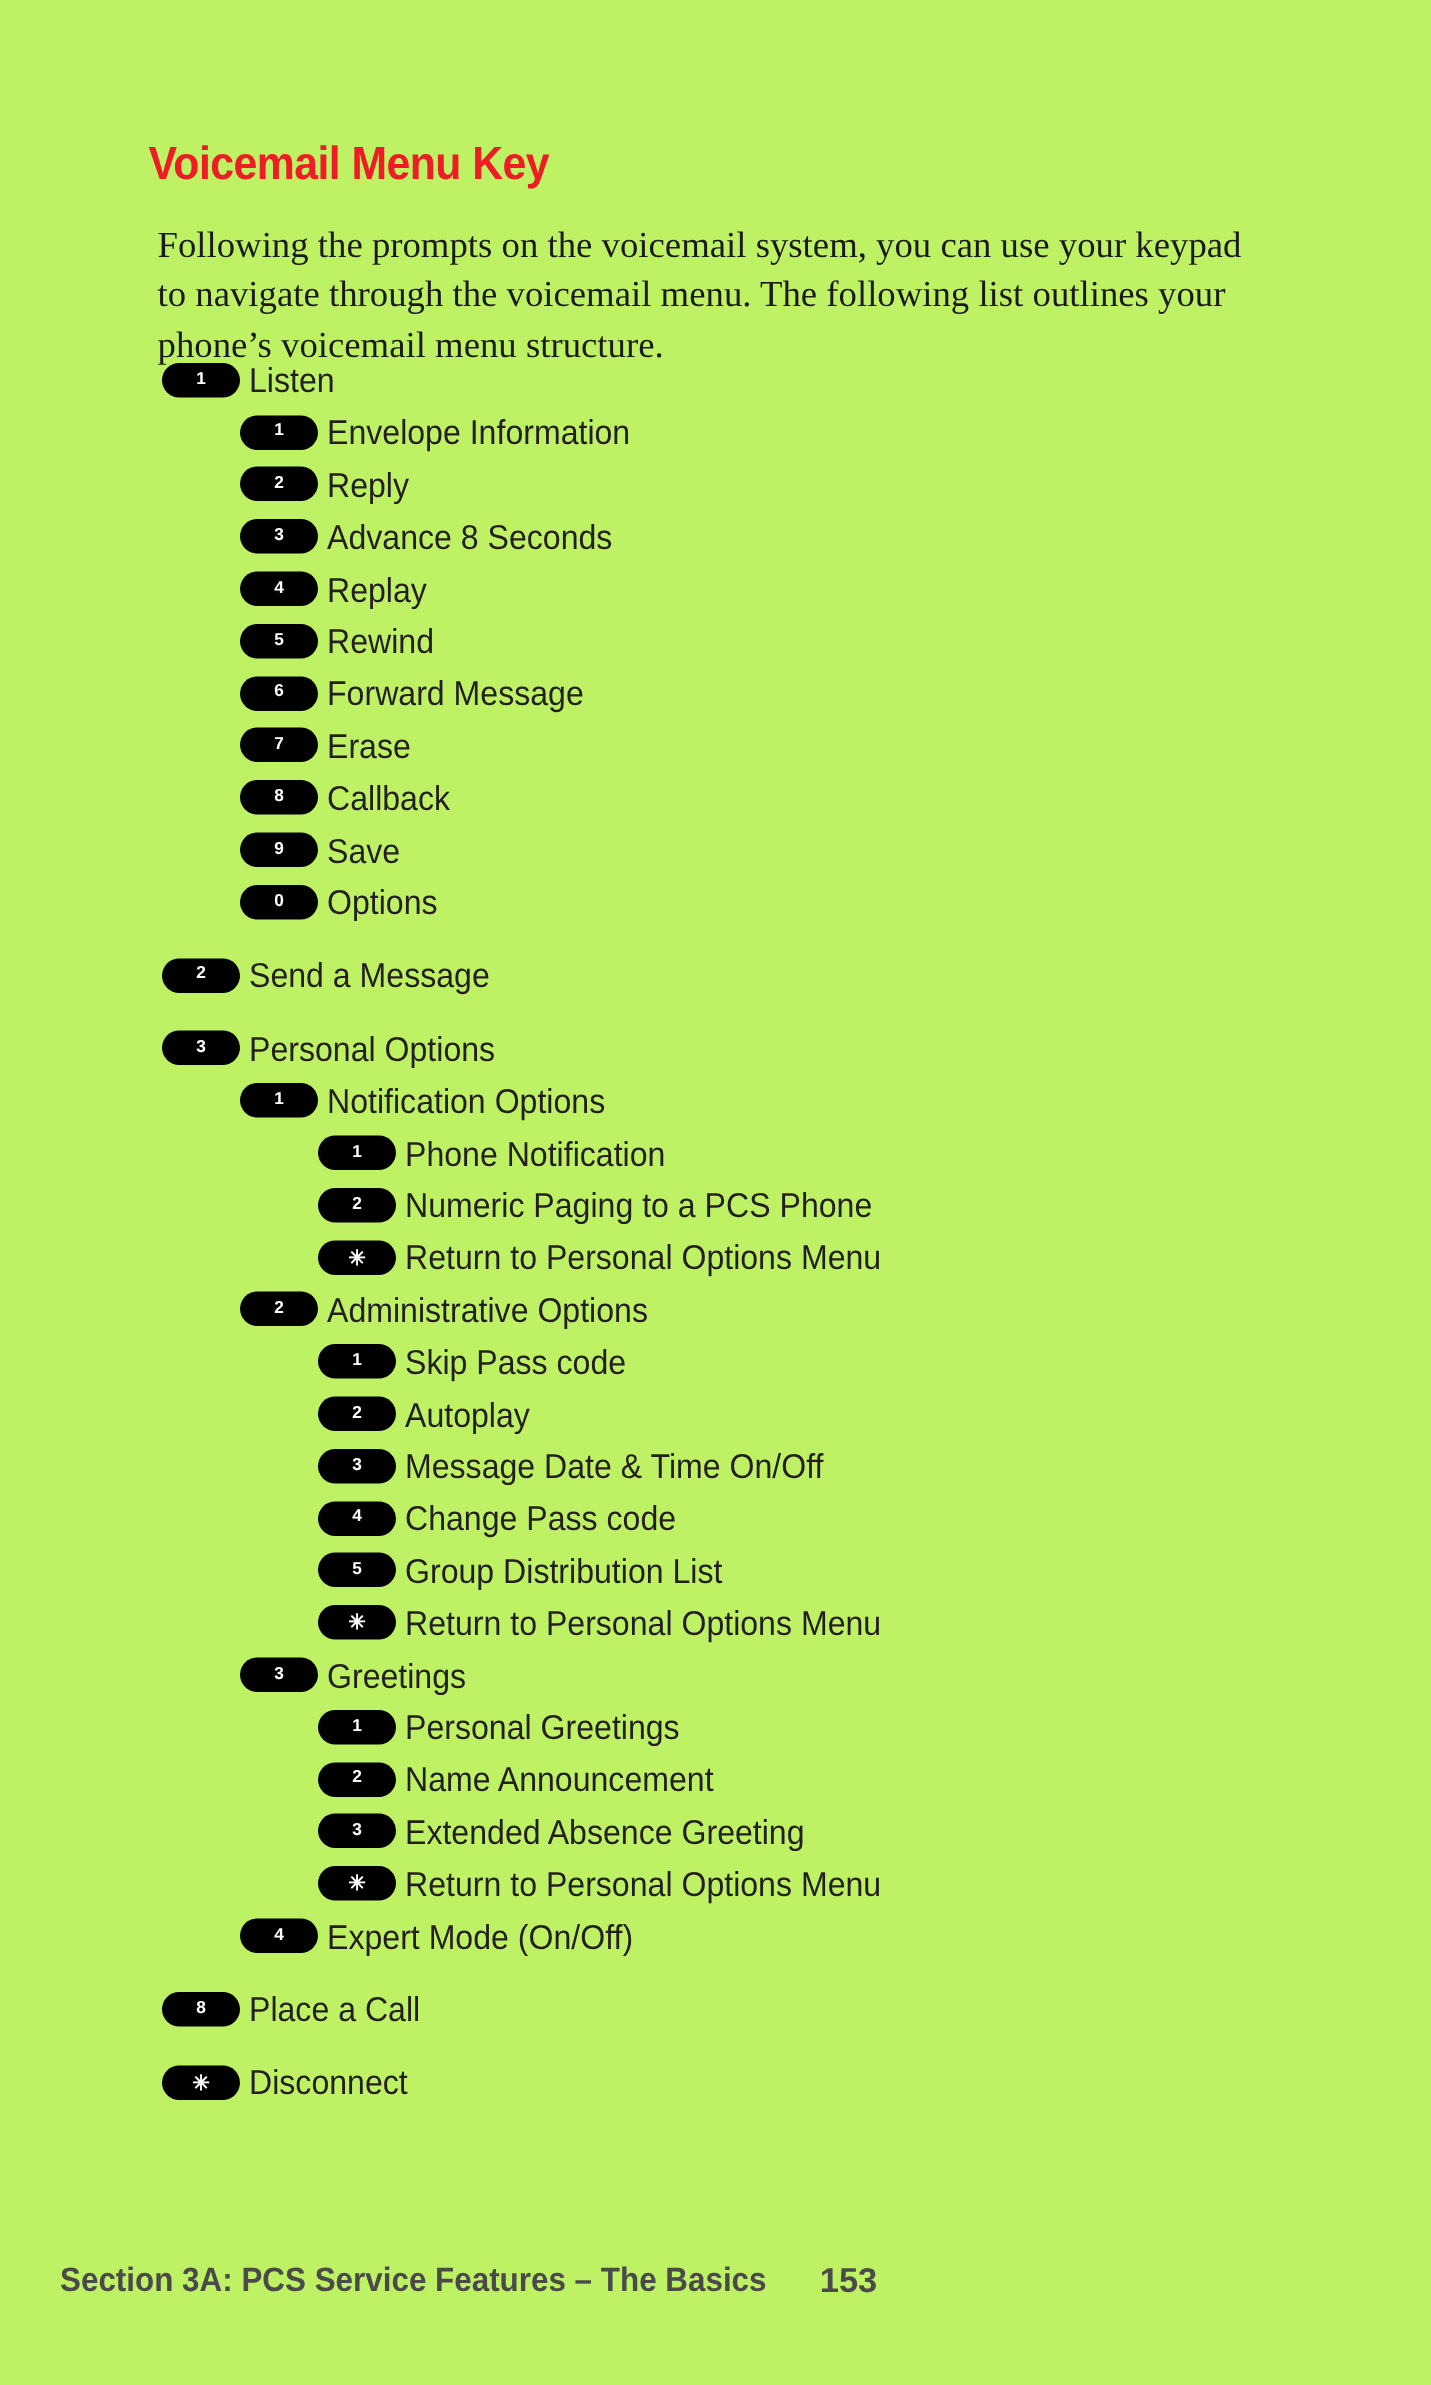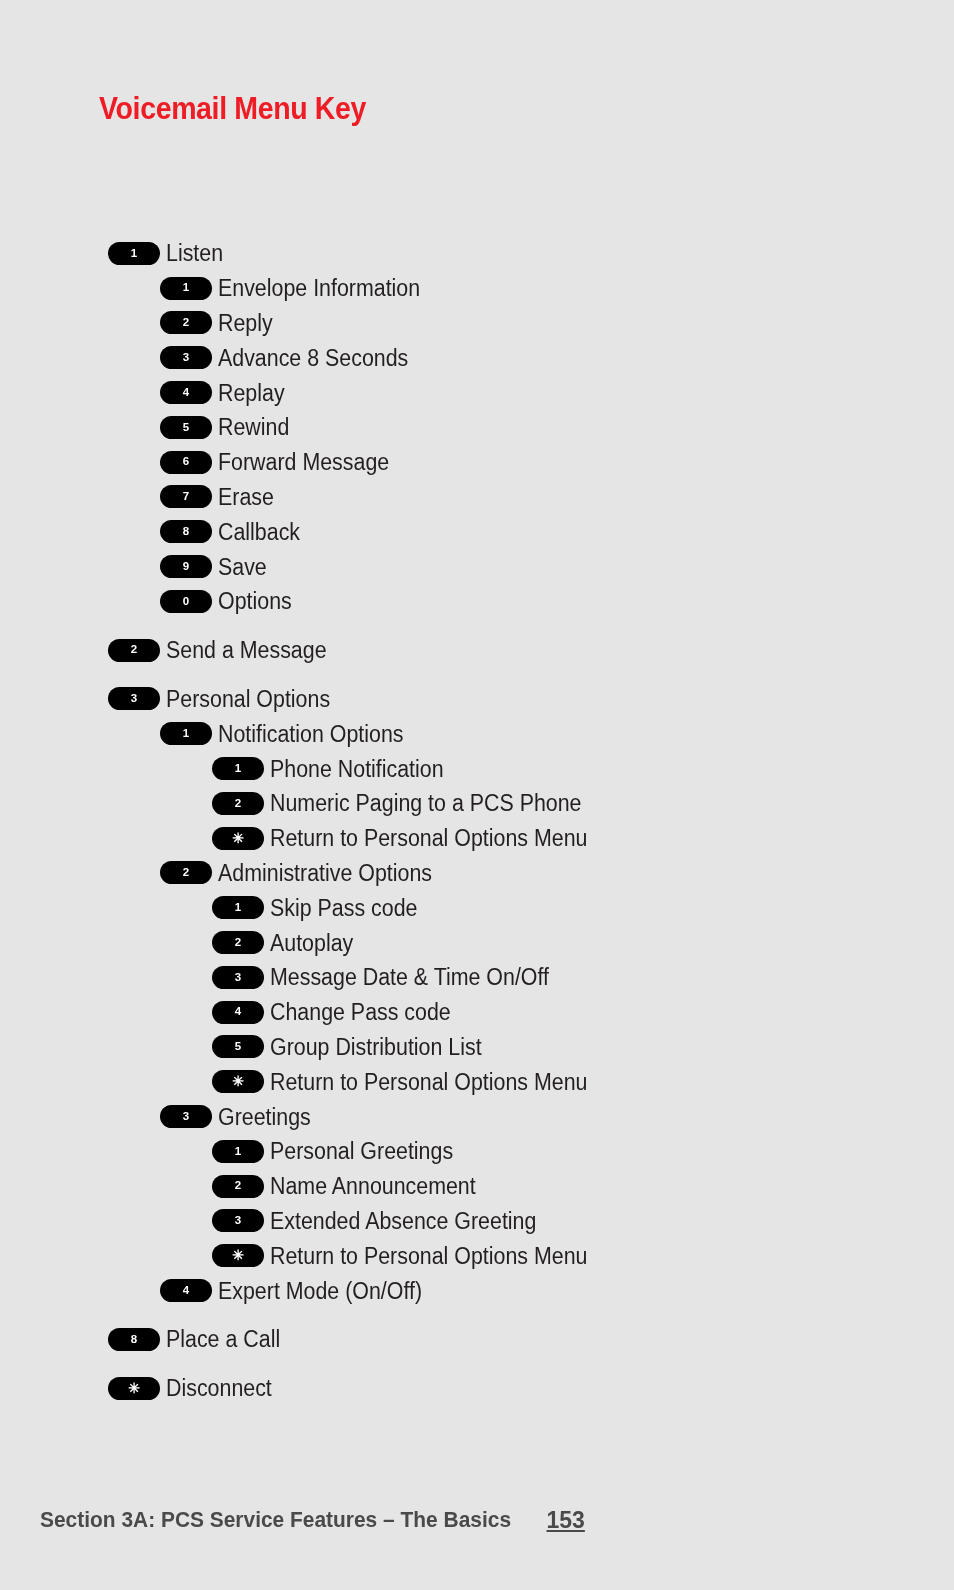--- a/index.html
+++ b/index.html
@@ -11,21 +11,21 @@
     width: 954px;
     height: 1590px;
     position: relative;
     font-family: "Liberation Sans", sans-serif;
     -webkit-font-smoothing: antialiased;
   }
 
   #page {
     position: absolute;
     inset: 0;
-    background: #e5e5e5;
+    background: #bef264;
   }
 
   
   .page-title {
     position: absolute;
     left: 99px;
     top: 70px;
     font-family: "Liberation Sans", sans-serif;
     font-weight: bold;
     font-size: 31px;
@@ -125,30 +125,30 @@
     transform-origin: left center;
     white-space: nowrap;
   }
   .footer-page {
     font-family: "Liberation Sans", sans-serif;
     font-weight: bold;
     font-size: 23px;
     line-height: 26px;
     color: #4a4a4a;
     white-space: nowrap;
-    text-decoration: underline;
   }
 </style>
 </head>
 <body>
 
 <div id="page">
 
   <h1 class="page-title">Voicemail Menu Key</h1>
 
+  <p class="intro">Following the prompts on the voicemail system, you can use your keypad to navigate through the voicemail menu. The following list outlines your phone’s voicemail menu structure.</p>
 
   <div class="outline" id="outline-list">
       <div class="row lvl1">
         <span class="key">1</span>
         <span class="row-label">Listen</span>
       </div>
       <div class="row lvl2">
         <span class="key">1</span>
         <span class="row-label">Envelope Information</span>
       </div>

